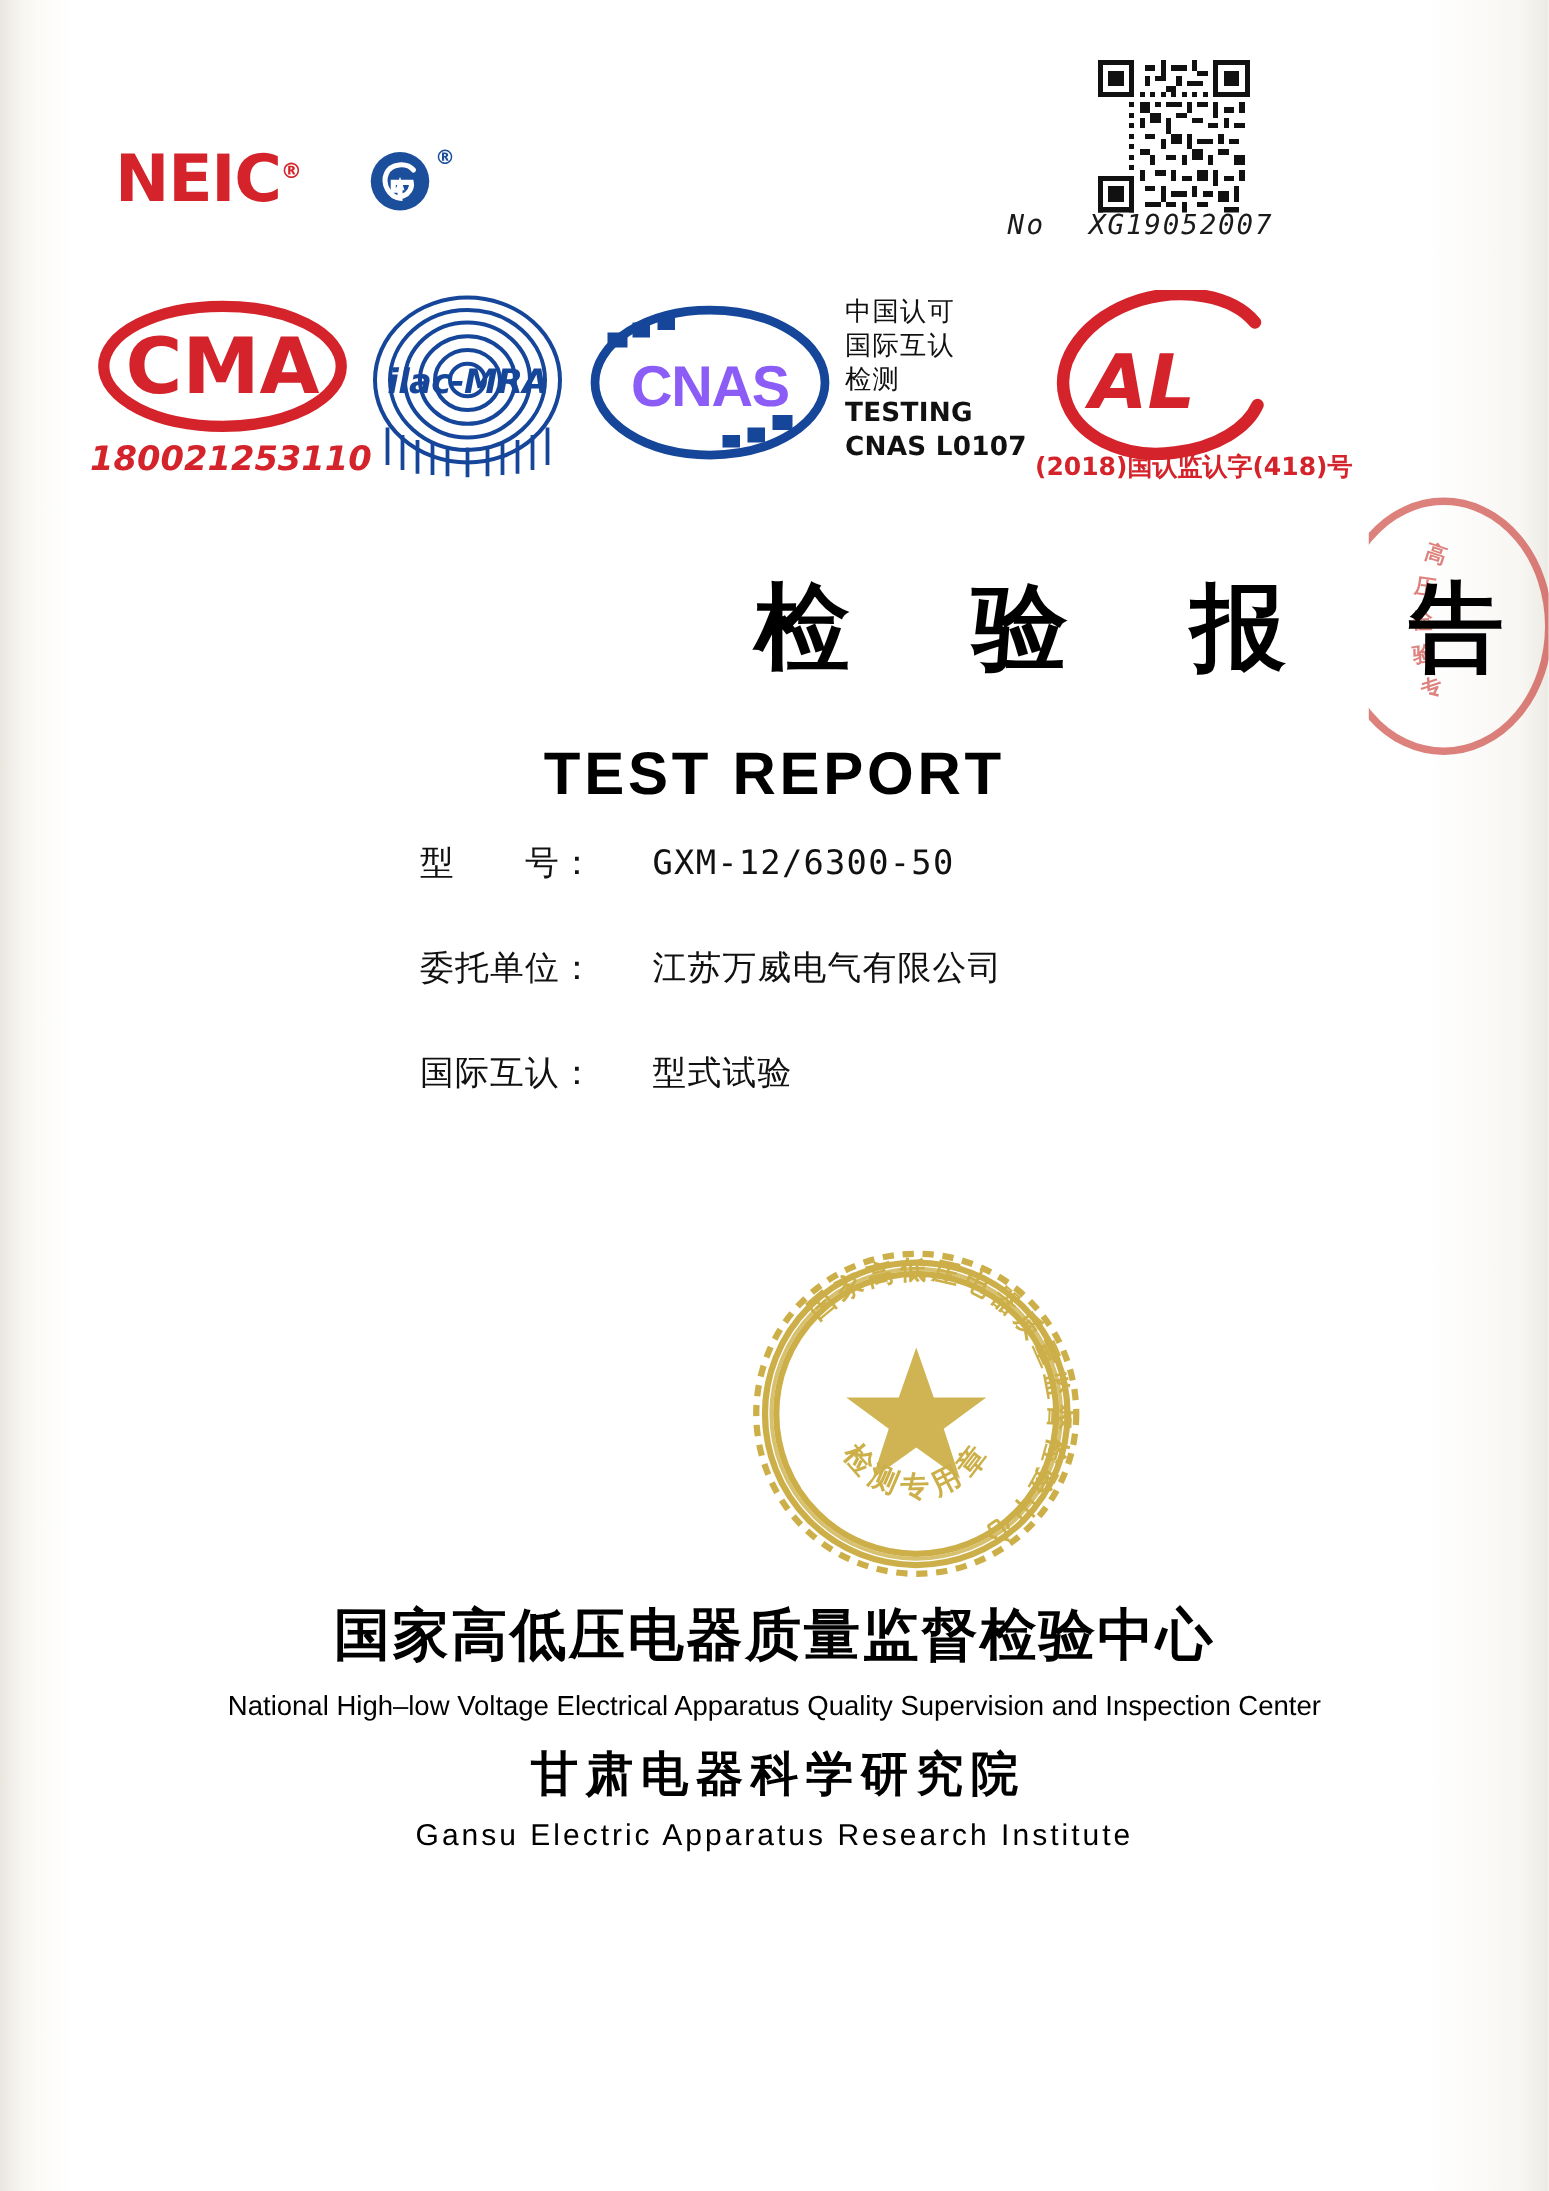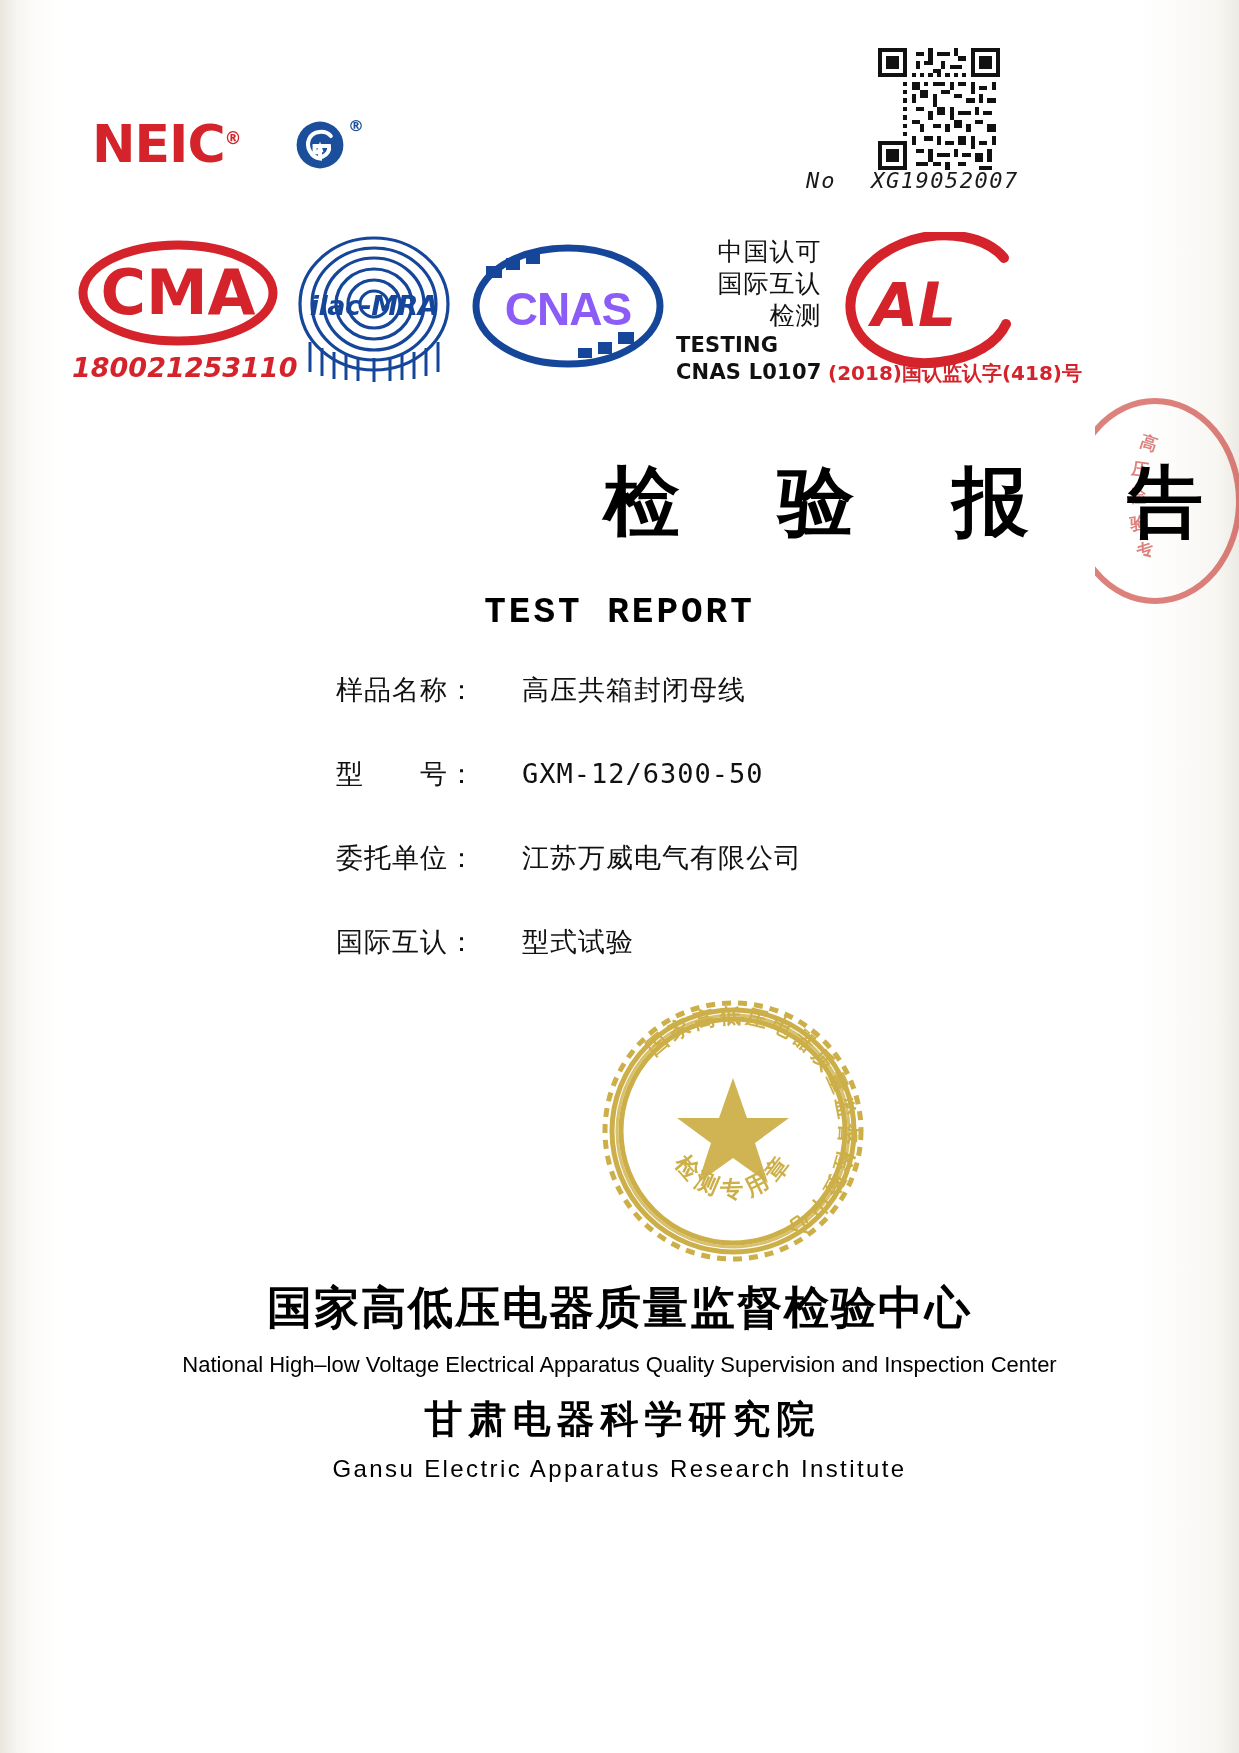--- a/index.html
+++ b/index.html
@@ -169,23 +169,22 @@
   
   .cnas-lines {
     position: absolute;
     left: 676px;
     top: 236px;
     color: #111;
     line-height: 1.28;
   }
   .cnas-lines .cn {
     font-family: "DejaVu Sans", "Liberation Sans", sans-serif;
-    font-size: 25px;
+    font-size: 21px;
     letter-spacing: 1px;
-    text-align: right;
   }
   .cnas-lines .en {
     font-family: "DejaVu Sans", sans-serif;
     font-weight: bold;
     font-size: 21px;
     letter-spacing: 0.2px;
   }
 
   
   .cal {
@@ -217,23 +216,23 @@
     font-size: 76px;
     letter-spacing: 36px;
     text-indent: 36px;
     color: #000;
   }
   .title-en {
     position: absolute;
     left: 0; right: 0;
     top: 592px;
     text-align: center;
-    font-family: Liberation Mono, monospace;
-    font-weight: bold;
-    font-size: 36px;
+    font-family: Liberation Sans, sans-serif;
+    font-weight: bold;
+    font-size: 48px;
     letter-spacing: 3px;
     color: #000;
   }
 
   
   .fields {
     position: absolute;
     left: 336px;
     top: 672px;
     width: 640px;
@@ -524,24 +523,20 @@
           <text x="44" y="162" transform="rotate(-18 44 162)">专</text>
         </g>
       </svg>
     </div>
 
     <div class="title-cn">检 验 报 告</div>
     <div class="title-en">TEST REPORT</div>
 
     <div class="fields">
       <div class="field-row">
-        <span class="field-label">样品名称：</span>
-        <span class="field-value">高压共箱封闭母线</span>
-      </div>
-      <div class="field-row">
         <span class="field-label">型　　号：</span>
         <span class="field-value">GXM-12/6300-50</span>
       </div>
       <div class="field-row">
         <span class="field-label">委托单位：</span>
         <span class="field-value">江苏万威电气有限公司</span>
       </div>
       <div class="field-row">
         <span class="field-label">国际互认：</span>
         <span class="field-value">型式试验</span>

